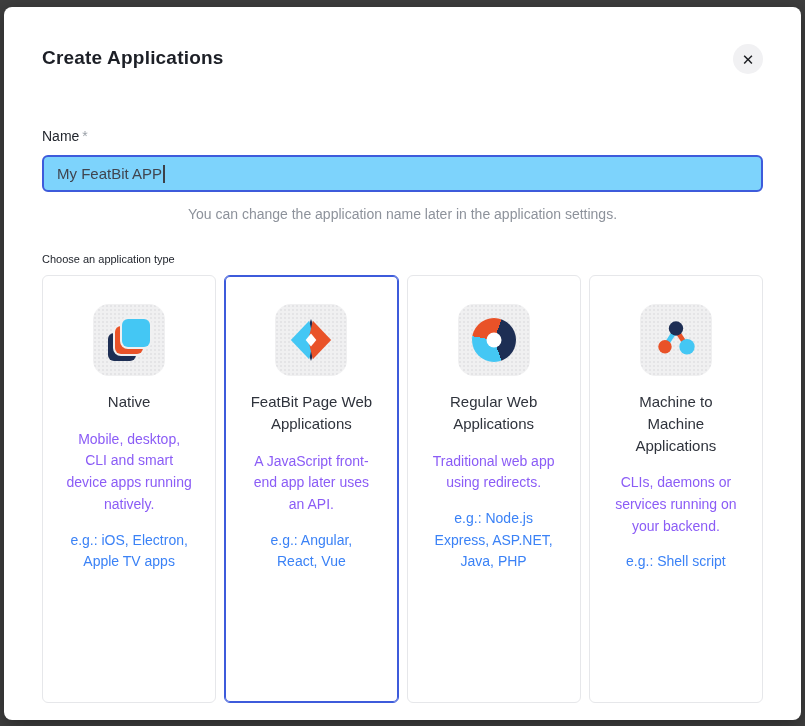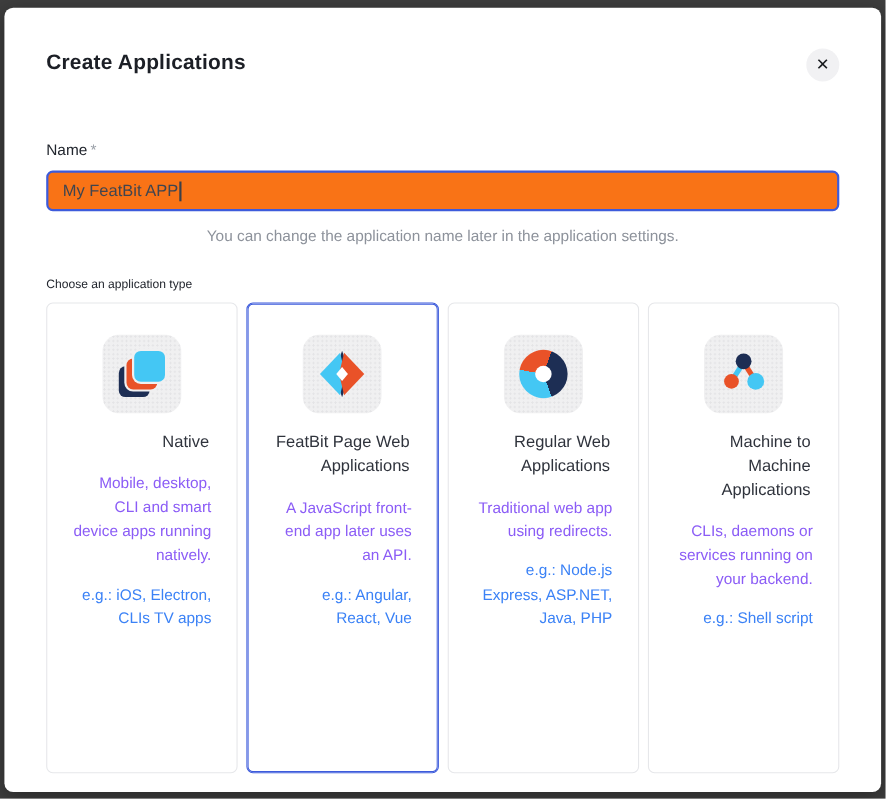--- a/index.html
+++ b/index.html
@@ -54,21 +54,21 @@
     margin-top: 11px;
     height: 37px;
     width: 100%;
     border: 2px solid #3d5bdb;
     border-radius: 6px;
     display: flex;
     align-items: center;
     padding: 0 13px;
     font-size: 15px;
     color: #40454f;
-    background: #f97316;
+    background: #7dd3fc;
   }
   .caret {
     display: inline-block;
     width: 1.5px; height: 18px;
     background: #3c4048;
     margin-left: 1px;
   }
   .helper-text {
     margin-top: 14px;
     font-size: 14px;
@@ -85,21 +85,21 @@
     margin-top: 10px;
     display: grid;
     grid-template-columns: repeat(4, 1fr);
     gap: 8px;
   }
   .card {
     height: 428px;
     border: 1px solid #e6e7ea;
     border-radius: 6px;
     background: #fff;
-    text-align: right;
+    text-align: center;
     cursor: pointer;
     padding: 0 12px;
   }
   .card.selected {
     border-color: #3d5bdb;
     box-shadow: inset 0 0 0 1px #3d5bdb;
   }
   .icon-tile {
     width: 72px; height: 72px;
     margin: 28px auto 0;
@@ -209,21 +209,21 @@
     <div class="card">
       <div class="icon-tile">
         <div class="stack-wrap">
           <div class="stack-sq sq-navy"></div>
           <div class="stack-sq sq-orange"></div>
           <div class="stack-sq sq-cyan"></div>
         </div>
       </div>
       <div class="card-title">Native</div>
       <div class="card-desc">Mobile, desktop, CLI and smart device apps running natively.</div>
-      <div class="card-eg">e.g.: iOS, Electron, CLIs TV apps</div>
+      <div class="card-eg">e.g.: iOS, Electron, Apple TV apps</div>
     </div>
 
     <div class="card selected">
       <div class="icon-tile">
         <svg width="44" height="44" viewBox="0 0 48 48">
           <polygon points="24,1 32,24 24,47 16,24" fill="#1d2e54"></polygon>
           <polygon points="2,24 22,3 27,24 22,45" fill="#44c7f4"></polygon>
           <polygon points="46,24 26,3 21,24 26,45" fill="#e95228"></polygon>
           <polygon points="24,17 29.8,24 24,31 18.2,24" fill="#ffffff"></polygon>
         </svg>

